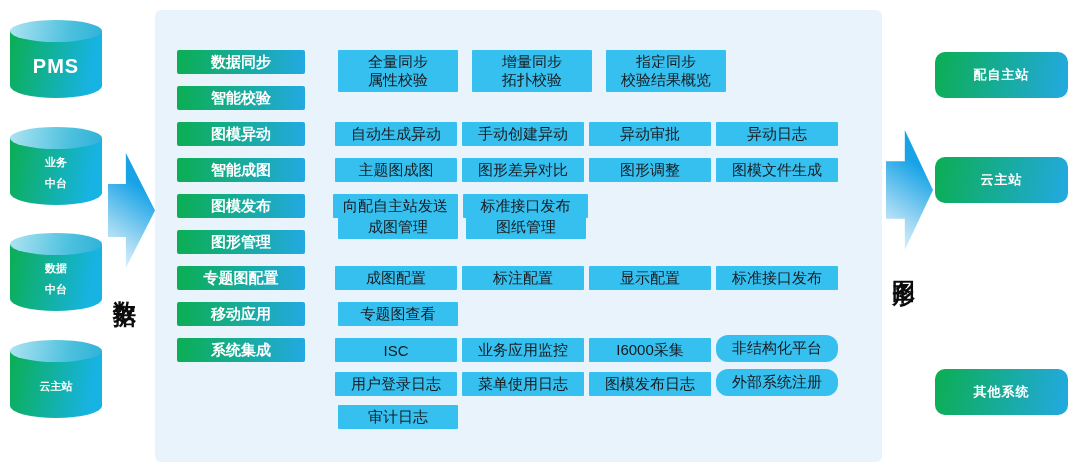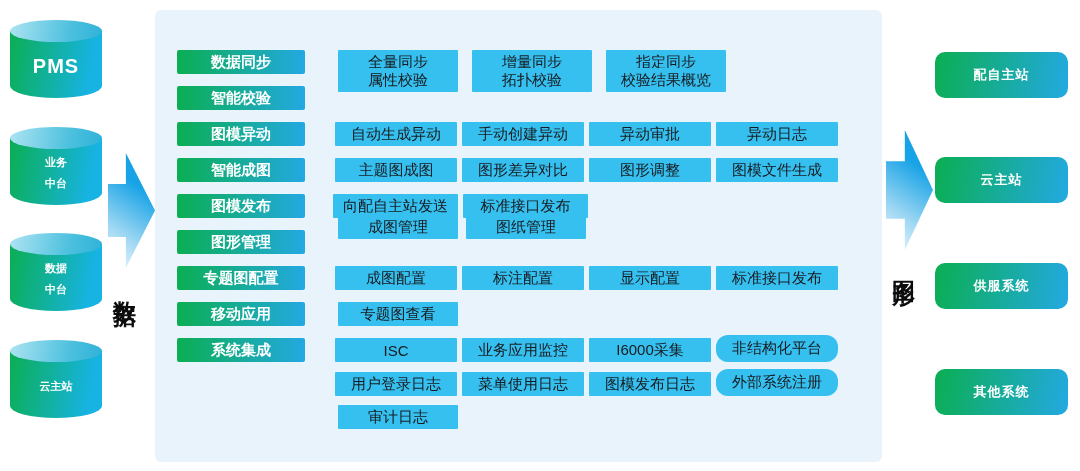--- a/index.html
+++ b/index.html
@@ -161,16 +161,15 @@
     <div class="frow r1" style="top:395px">
       <div class="fbtn">审计日志</div>
     </div>
   </div>
 
   <div class="arrow arrow-right"></div>
   <div class="flow-label right">图形</div>
 
   <div class="target" style="top:52px">配自主站</div>
   <div class="target" style="top:157px">云主站</div>
-  <div class="target" style="top:263px">供服系统</div>
   <div class="target" style="top:369px">其他系统</div>
 
 </div>
 
 </body></html>

